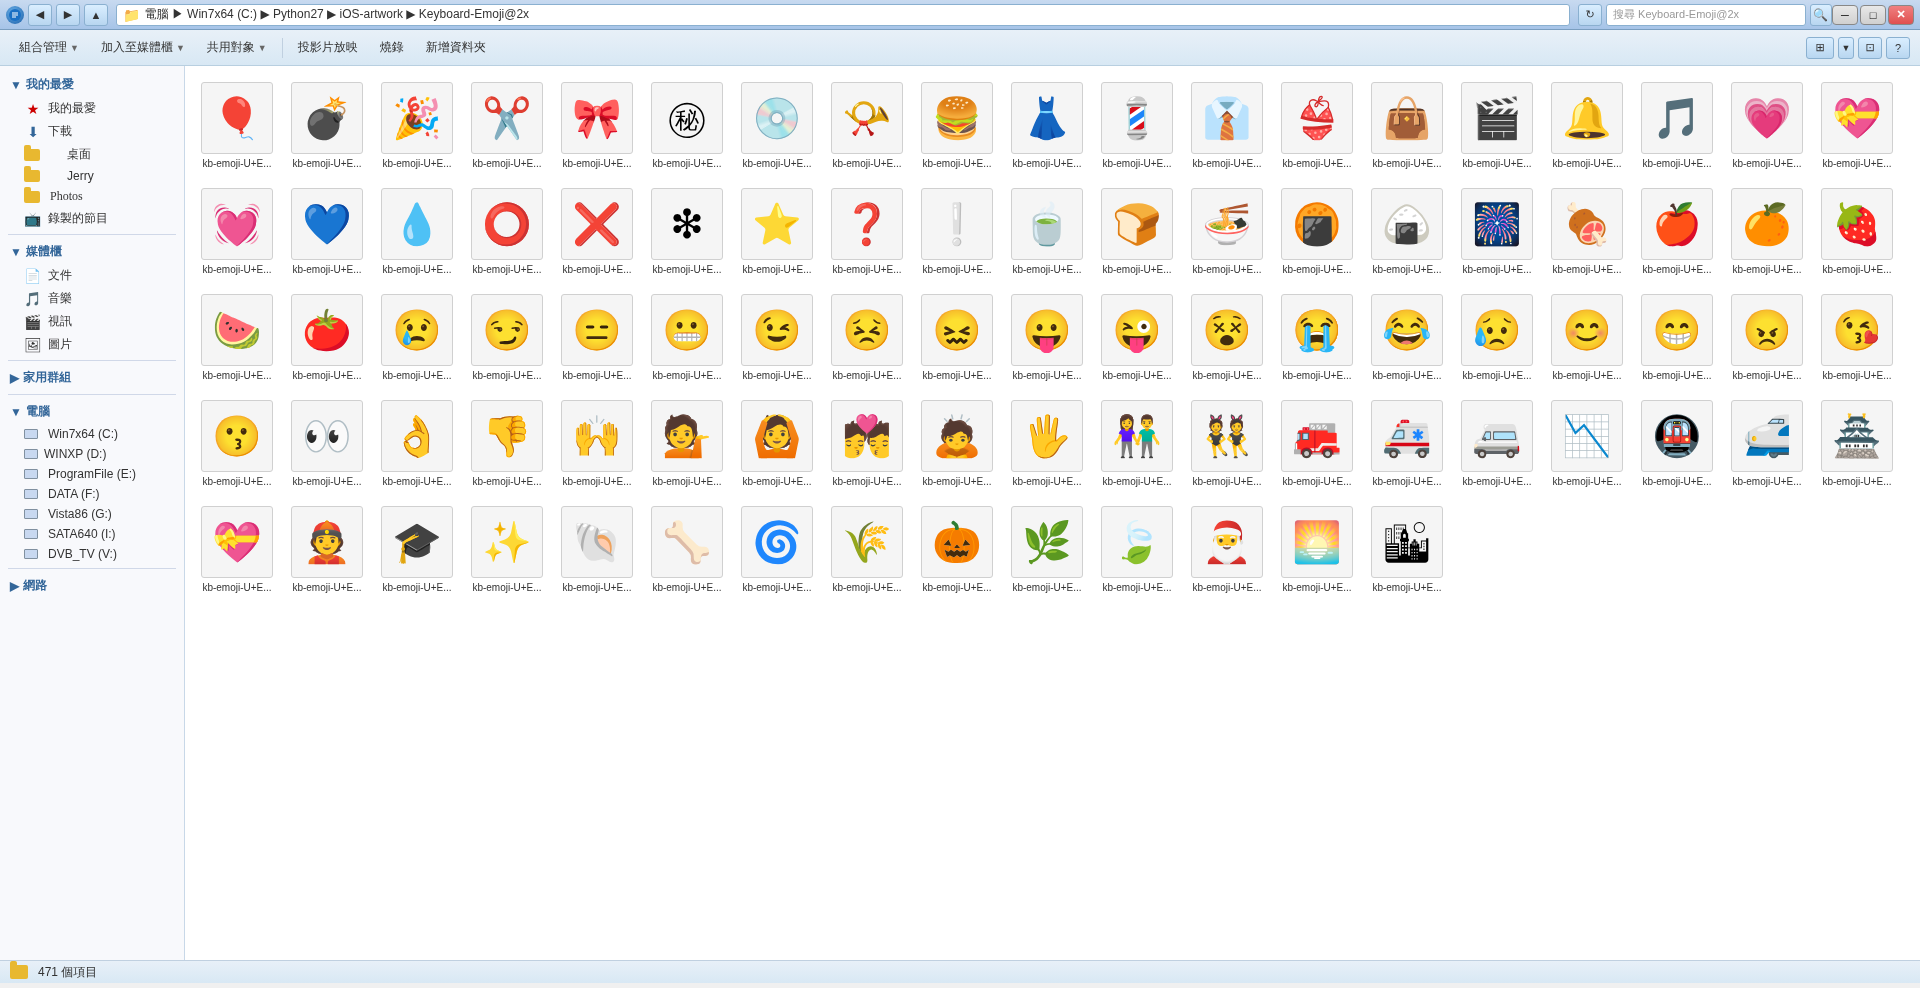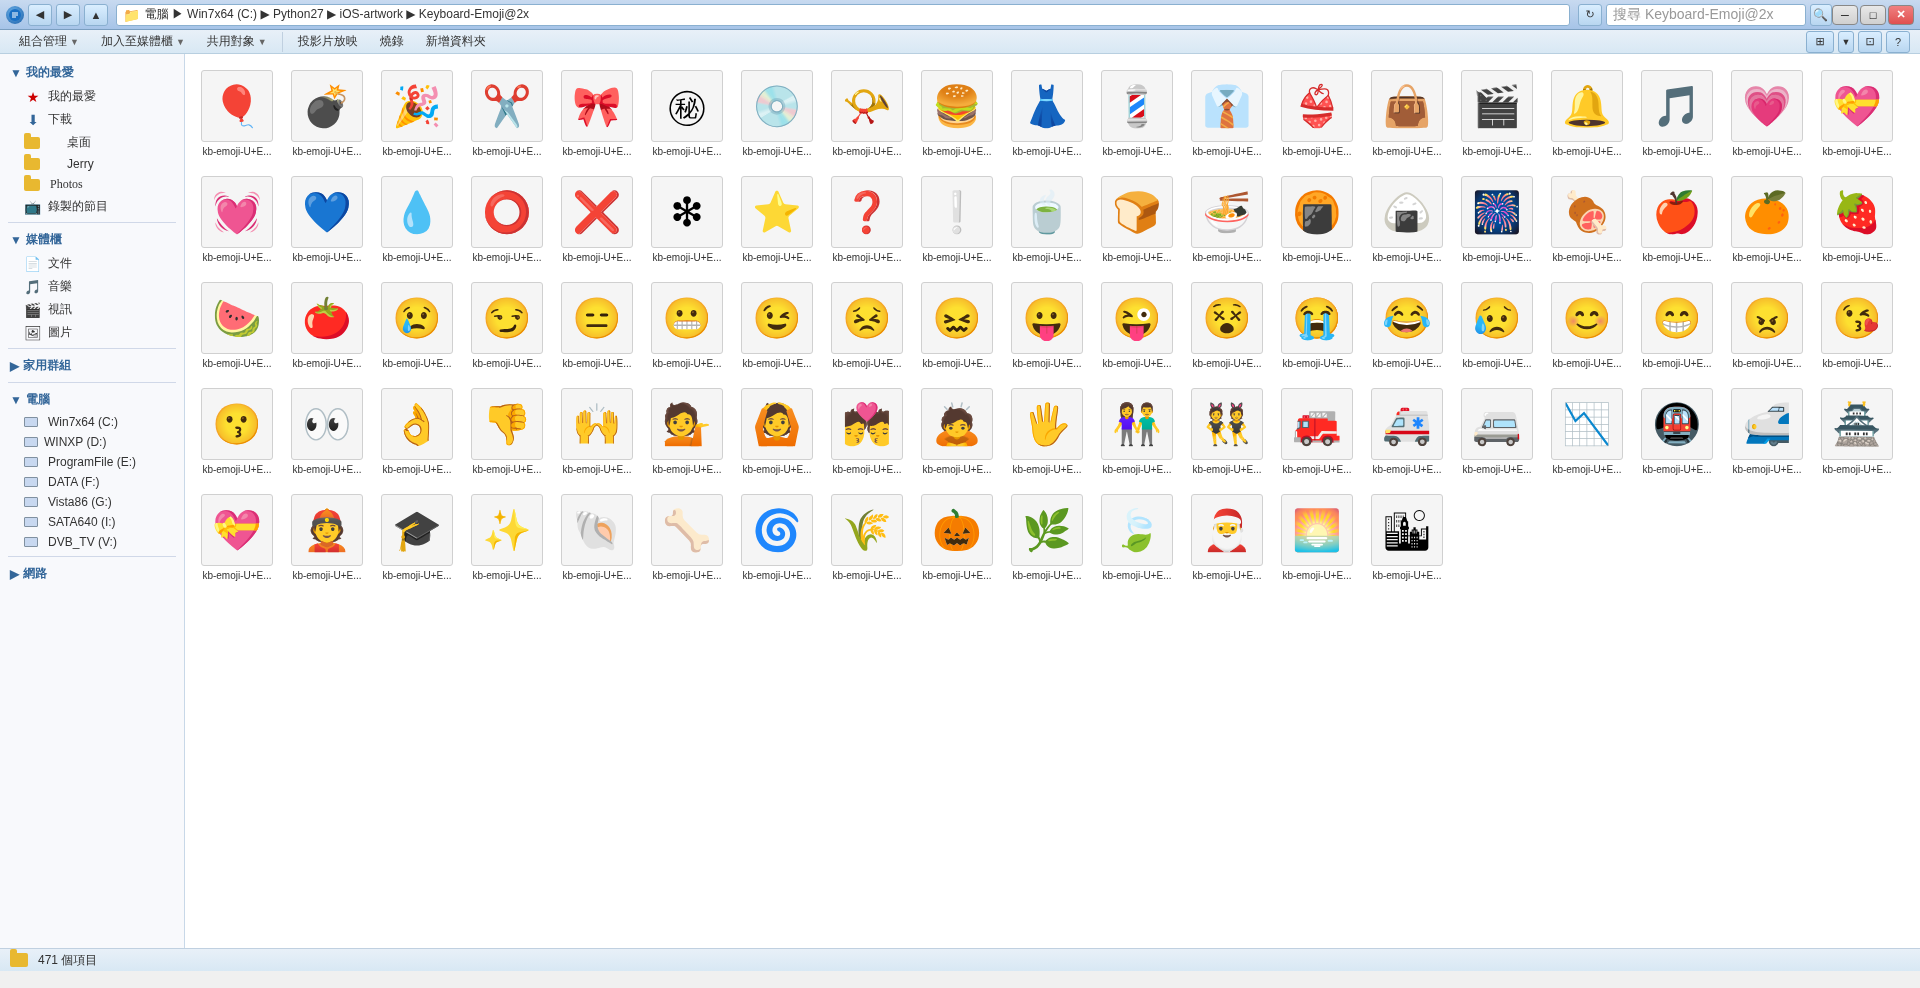--- a/index.html
+++ b/index.html
@@ -109,21 +109,21 @@
       justify-content: center;
       font-size: 11px;
       font-weight: bold;
     }
     .ctrl-min { background: linear-gradient(to bottom, #e8e8e8, #d0d0d0); }
     .ctrl-max { background: linear-gradient(to bottom, #e8e8e8, #d0d0d0); }
     .ctrl-close { background: linear-gradient(to bottom, #f08080, #e05050); color: white; }
 
     
     .toolbar {
-      height: 24px;
+      height: 36px;
       background: linear-gradient(to bottom, #e8f0f8, #d8e8f4);
       border-bottom: 1px solid #b8cfe0;
       display: flex;
       align-items: center;
       padding: 0 10px;
       gap: 4px;
     }
     .toolbar-btn {
       height: 28px;
       padding: 0 8px;
@@ -321,21 +321,21 @@
     </div>
     <div class="nav-btn">◀</div>
     <div class="nav-btn">▶</div>
     <div class="nav-btn">▲</div>
     <div class="address-bar">
       <span class="address-bar-folder">📁</span>
       <span>電腦 ▶ Win7x64 (C:) ▶ Python27 ▶ iOS-artwork ▶ Keyboard-Emoji@2x</span>
     </div>
     <div class="nav-btn">↻</div>
     <div class="search-bar">
-      <span style="color:#999;font-size:14px;">搜尋 Keyboard-Emoji@2x</span>
+      <span style="color:#999;font-size:11px;">搜尋 Keyboard-Emoji@2x</span>
     </div>
     <div class="search-icon-btn">🔍</div>
   </div>
   <div class="title-bar-controls">
     <div class="ctrl-btn ctrl-min">─</div>
     <div class="ctrl-btn ctrl-max">□</div>
     <div class="ctrl-btn ctrl-close">✕</div>
   </div>
 </div>
 

